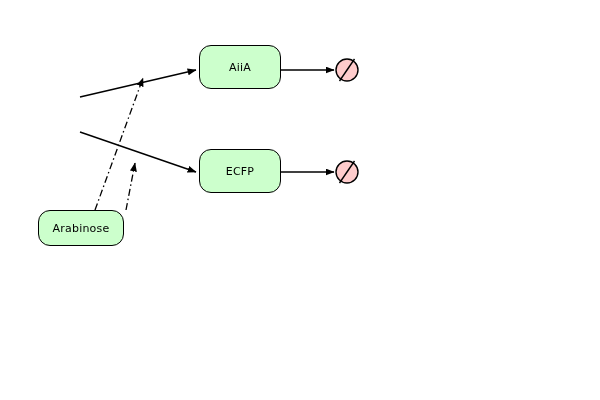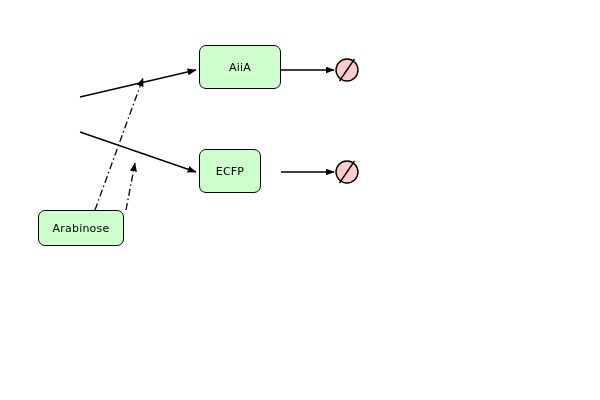--- a/index.html
+++ b/index.html
@@ -24,21 +24,21 @@
     left: 0;
     width: 600px;
     height: 400px;
     display: block;
   }
   .node-box {
     position: absolute;
     box-sizing: border-box;
     background: #ccffcc;
     border: 1px solid #000000;
-    border-radius: 7px;
+    border-radius: 12px;
     display: flex;
     align-items: center;
     justify-content: center;
     font-family: "DejaVu Sans", "Liberation Sans", sans-serif;
     font-size: 11px;
     color: #000000;
     line-height: 1;
     letter-spacing: 0.2px;
     user-select: none;
   }
@@ -81,21 +81,21 @@
       <circle cx="347" cy="172" r="11" fill="#ffcccc" stroke="#000000" stroke-width="1.4"></circle>
       <line x1="339.5" y1="183" x2="354.5" y2="161" stroke="#000000" stroke-width="1.4"></line>
     </g>
   </svg>
 
 
   <div class="node-box" style="left:199px; top:45px; width:82px; height:44px;">
     <span class="node-label">AiiA</span>
   </div>
 
-  <div class="node-box" style="left:199px; top:149px; width:62px; height:44px;">
+  <div class="node-box" style="left:199px; top:149px; width:82px; height:44px;">
     <span class="node-label">ECFP</span>
   </div>
 
   <div class="node-box" style="left:38px; top:210px; width:86px; height:36px;">
     <span class="node-label">Arabinose</span>
   </div>
 
 </div>
 
 </body></html>

